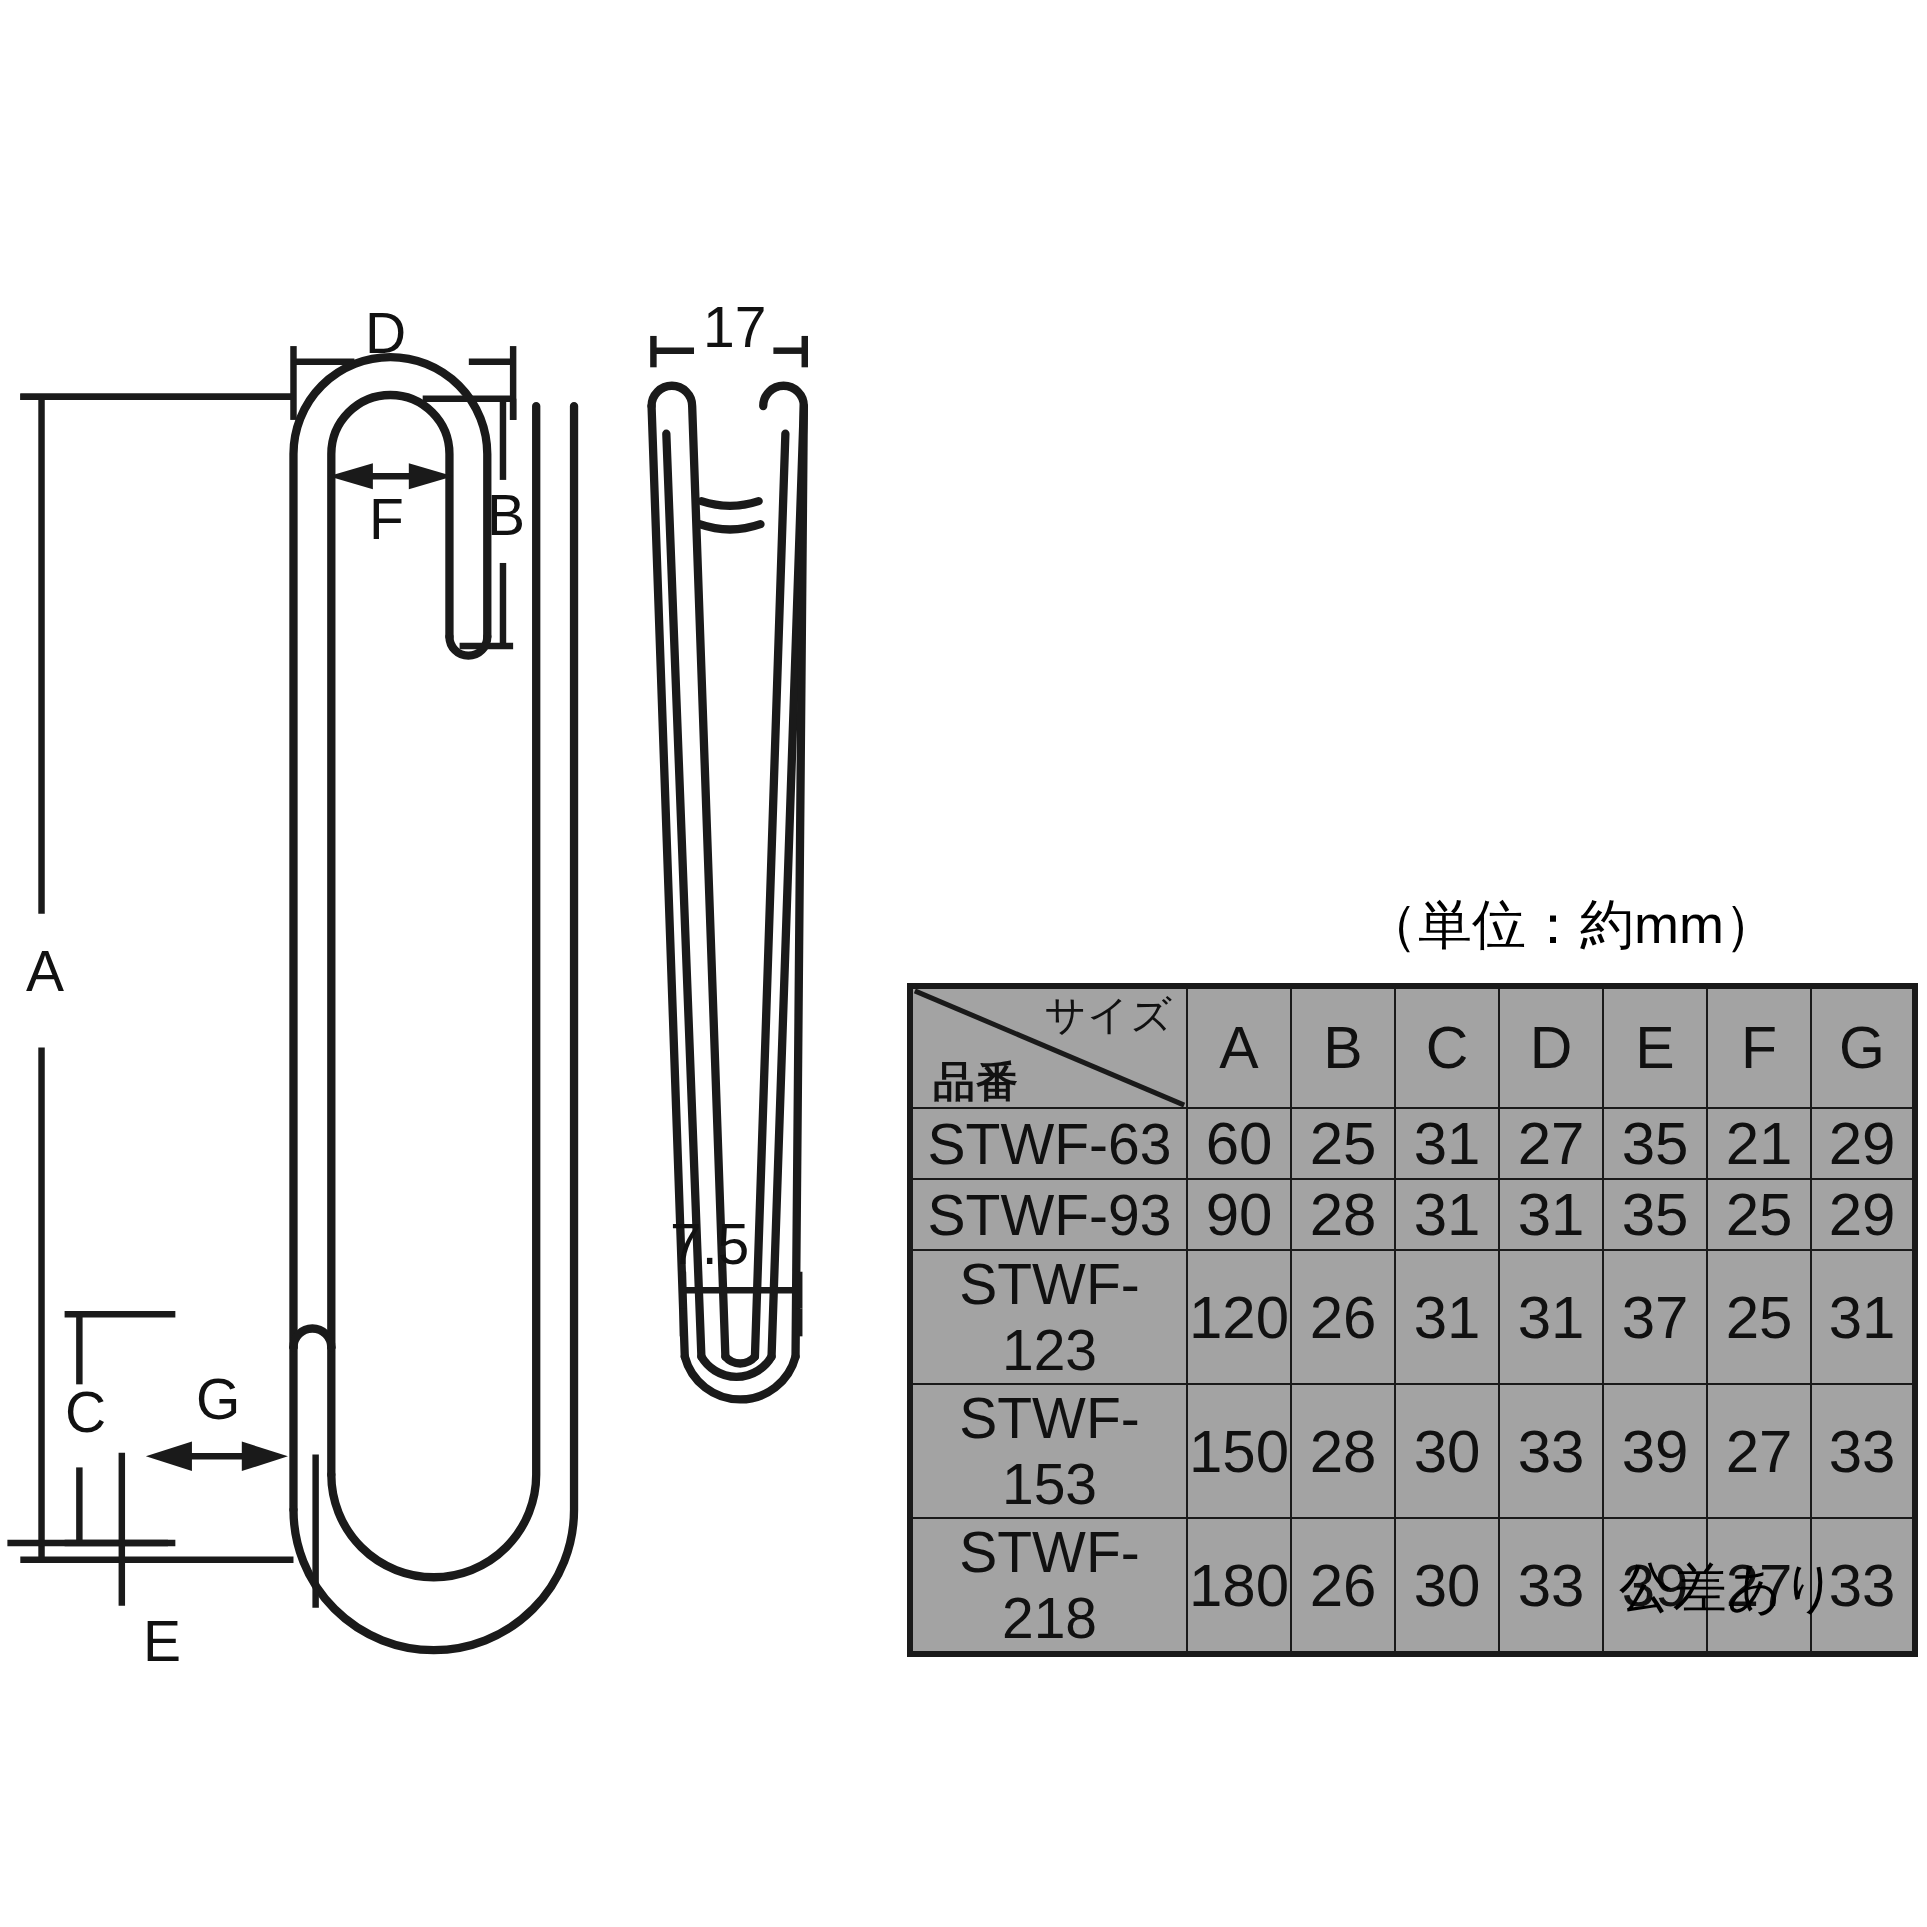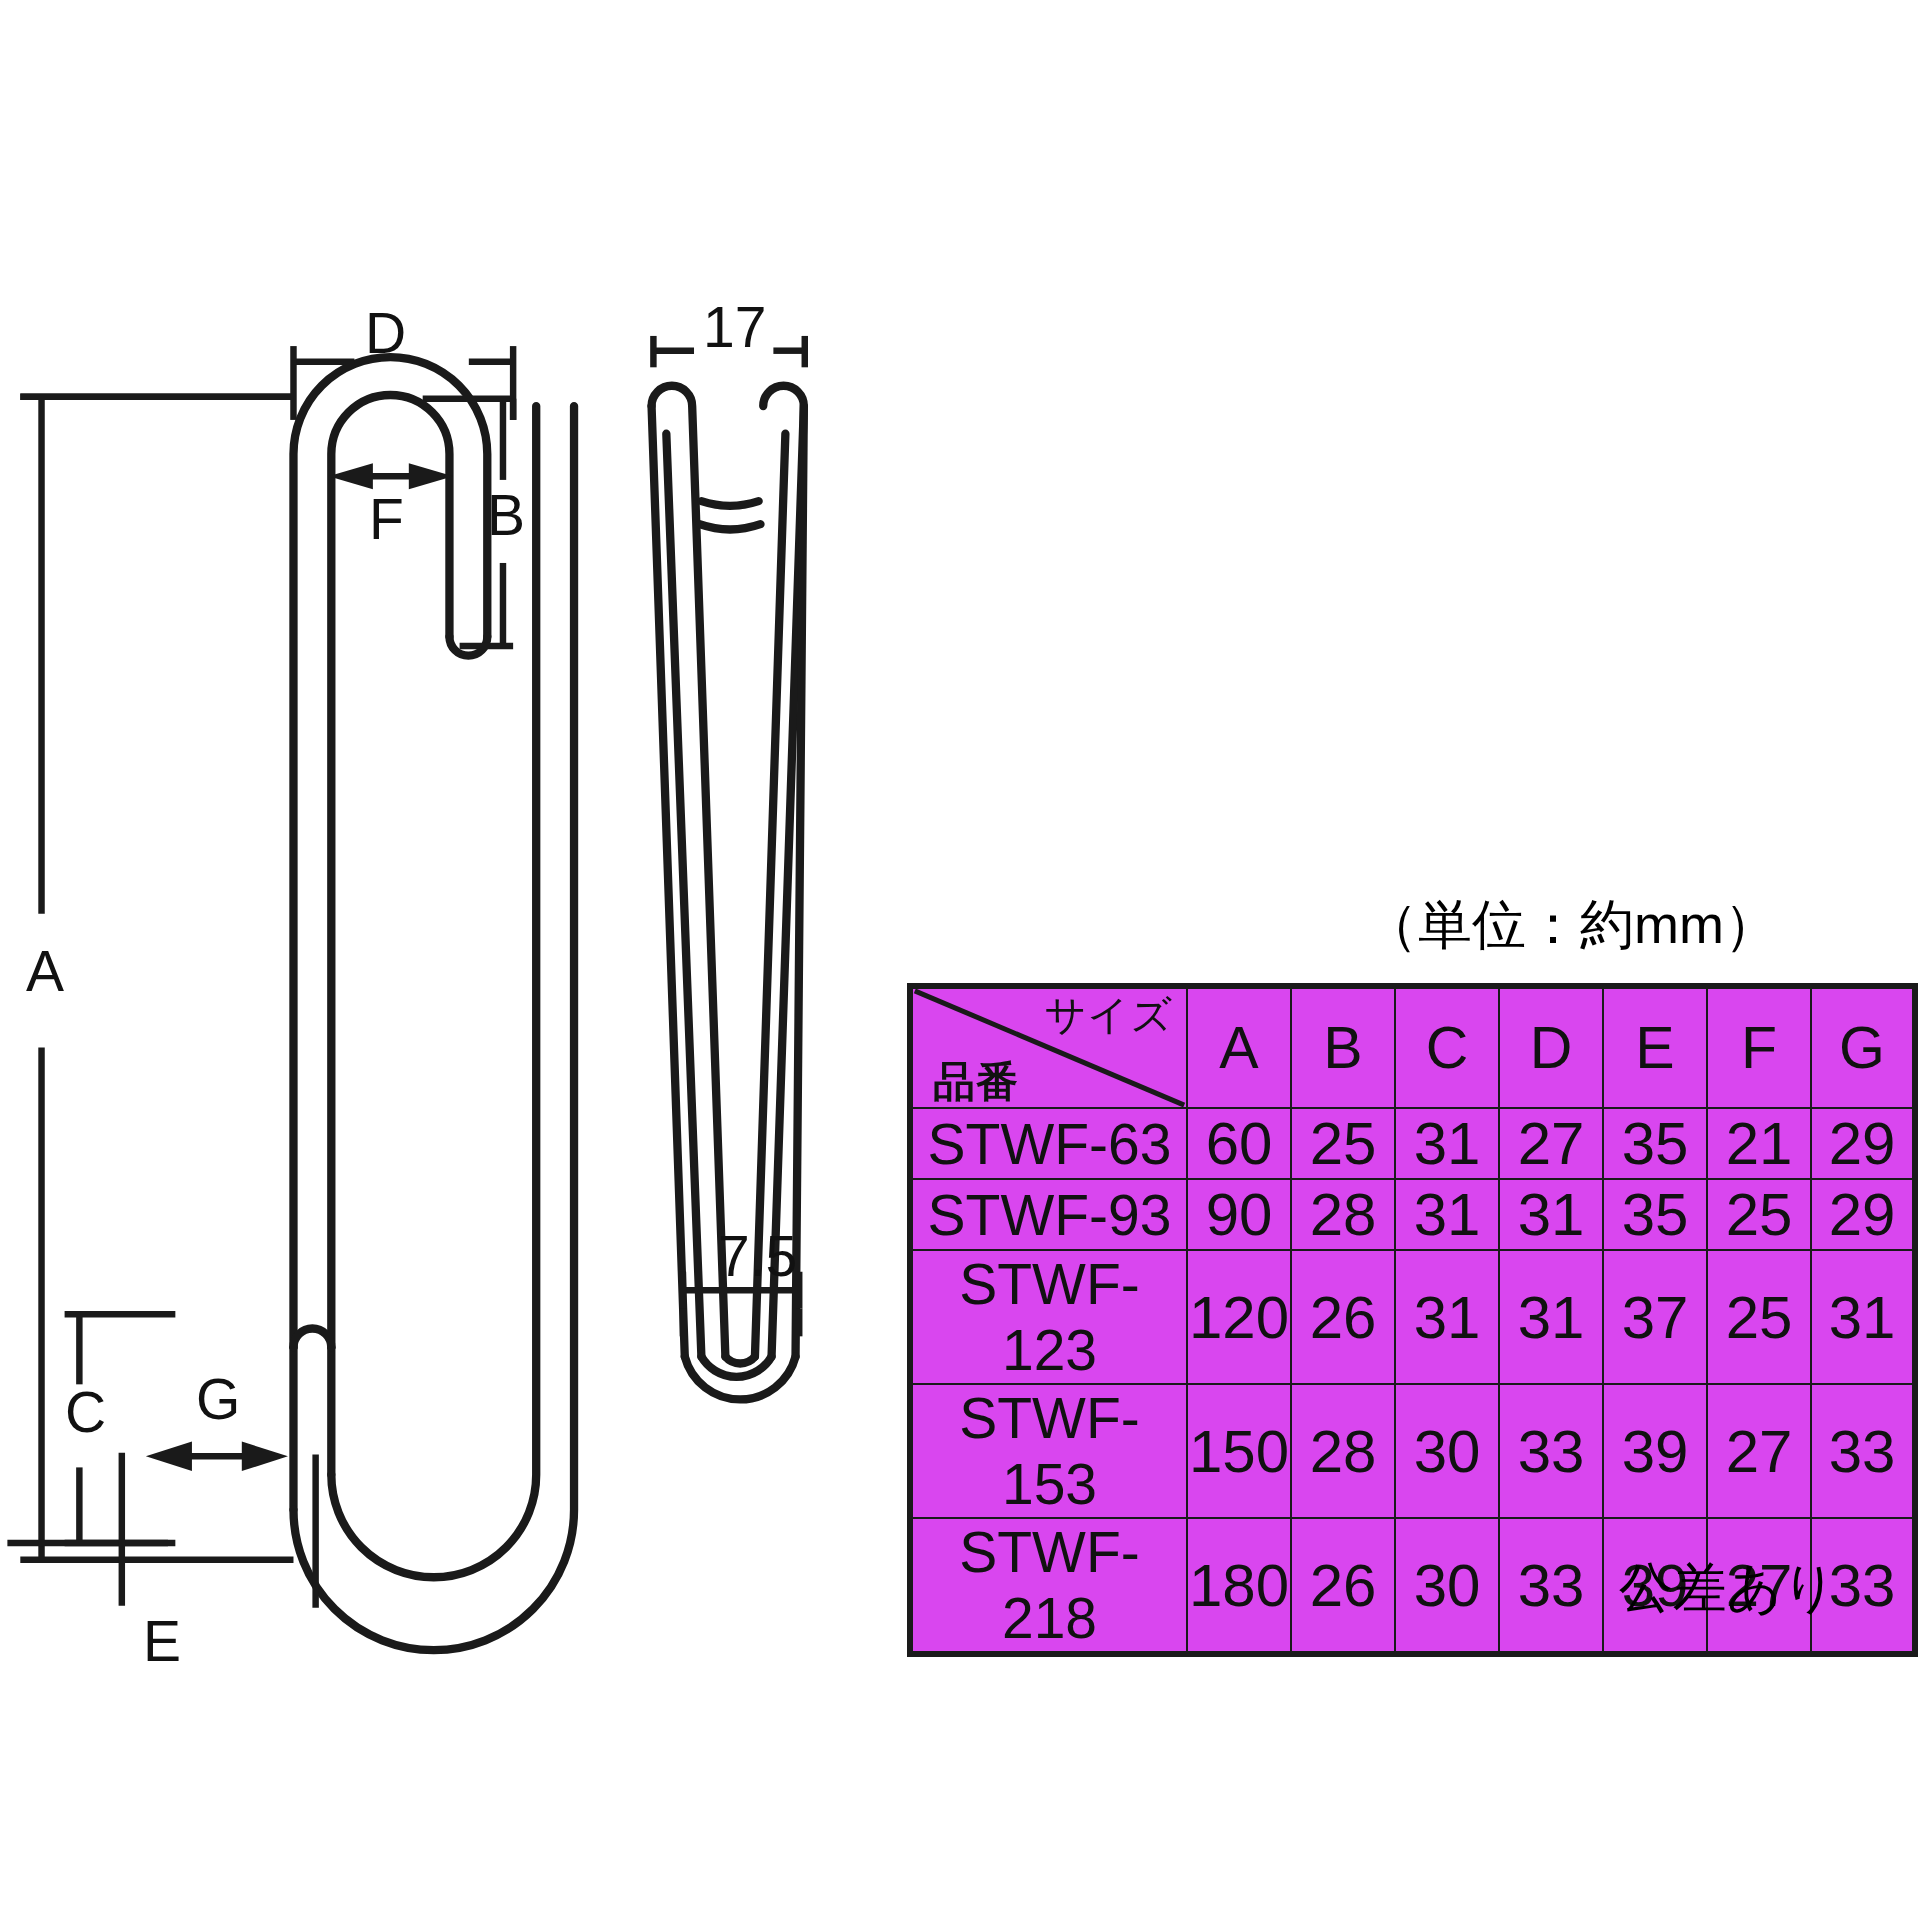--- a/index.html
+++ b/index.html
@@ -38,21 +38,21 @@
     left: 907px;
     top: 983px;
     width: 1011px;
     height: 535px;
   }
   table.spec {
     border-collapse: collapse;
     table-layout: fixed;
     width: 1011px;
     height: 535px;
-    background: #d946ef;
+    background: #a3a3a3;
   }
   table.spec td, table.spec th {
     border: 2.8px solid #1a1a1a;
     text-align: center;
     vertical-align: middle;
     padding: 0;
     font-weight: normal;
     color: #111111;
   }
   table.spec {
@@ -302,21 +302,21 @@
   <div class="dimlabel" style="left:365px; top:305px;">D</div>
 
   <div class="dimlabel" style="left:143px; top:1613px;">E</div>
 
   <div class="dimlabel" style="left:369px; top:491px;">F</div>
 
   <div class="dimlabel" style="left:196px; top:1371px;">G</div>
 
   <div class="dimlabel" style="left:703px; top:299px;text-align:right;">17</div>
 
-  <div class="dimlabel" style="left:718px; top:1216px;margin-top:12px;">7.5</div>
+  <div class="dimlabel" style="left:670px; top:1216px;">7.5</div>
 
   <div class="caption" id="unit-note">（単位：約mm）</div>
 
   <div id="spec-table-wrap">
     <table class="spec">
       <colgroup>
         <col class="c-model">
         <col class="c-dim">
           <col class="c-dim">
           <col class="c-dim">

